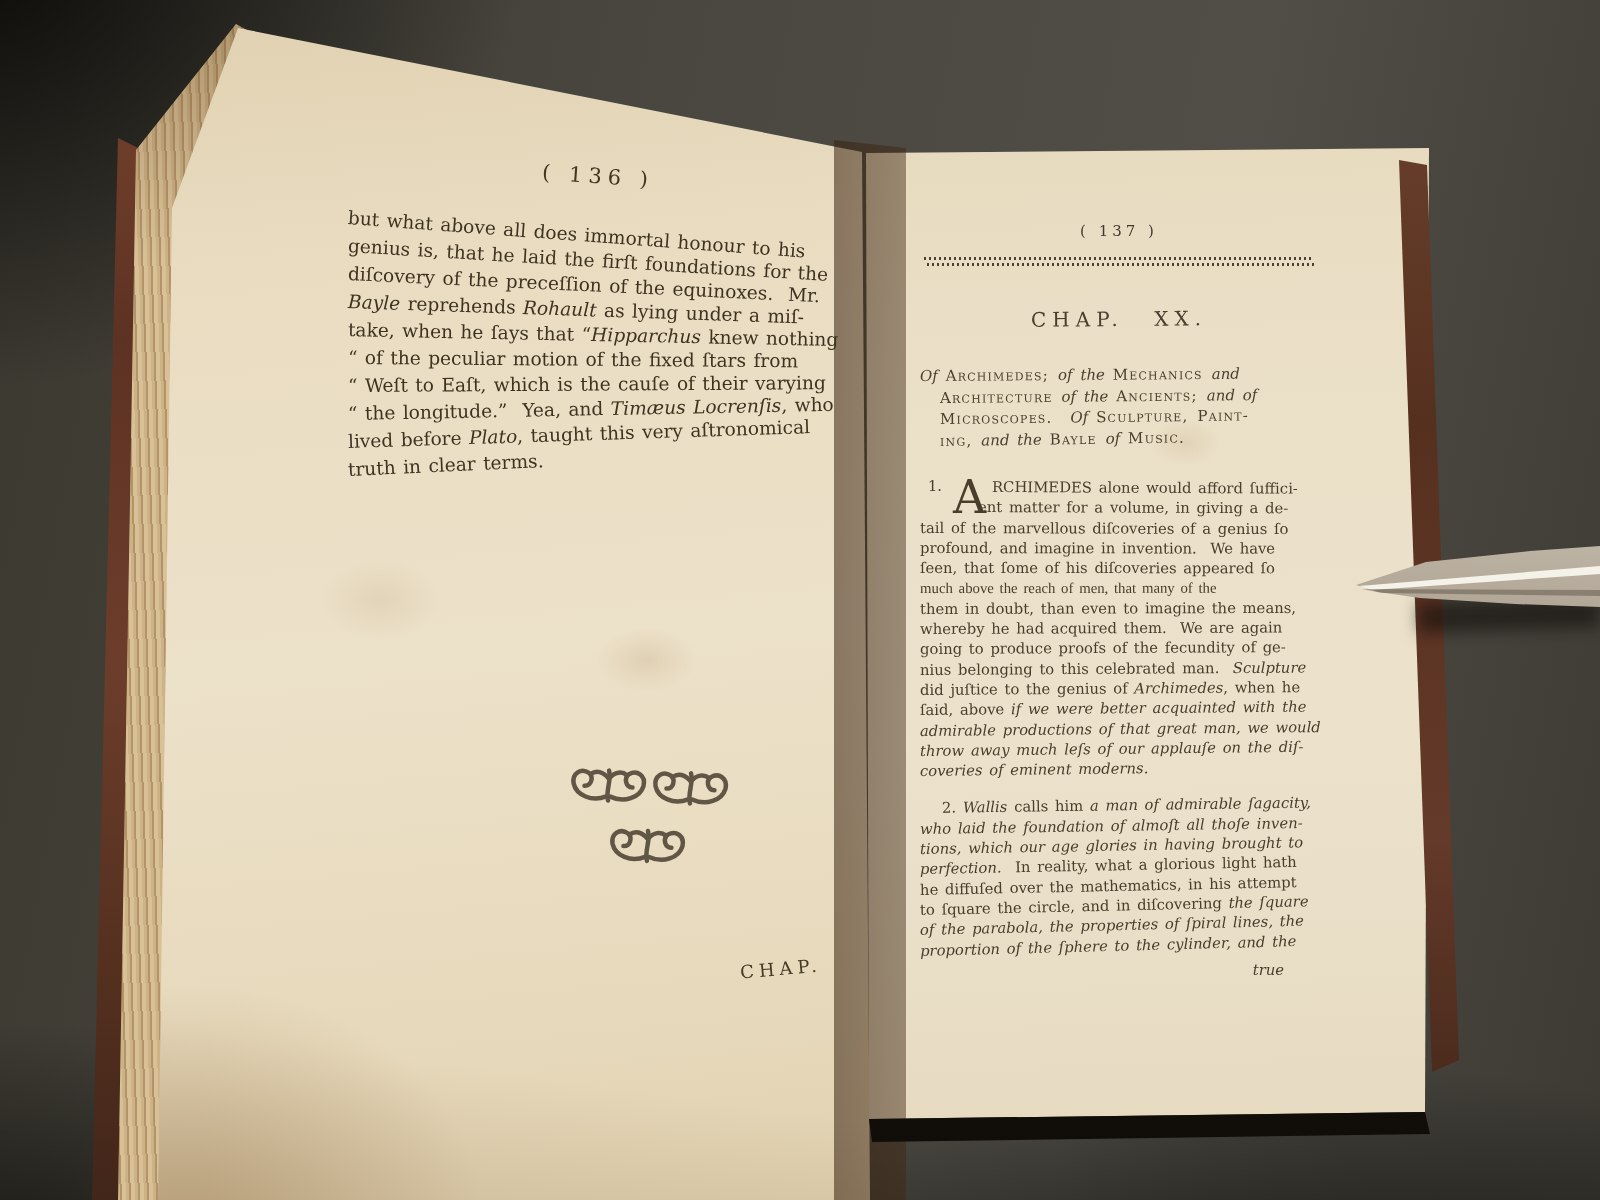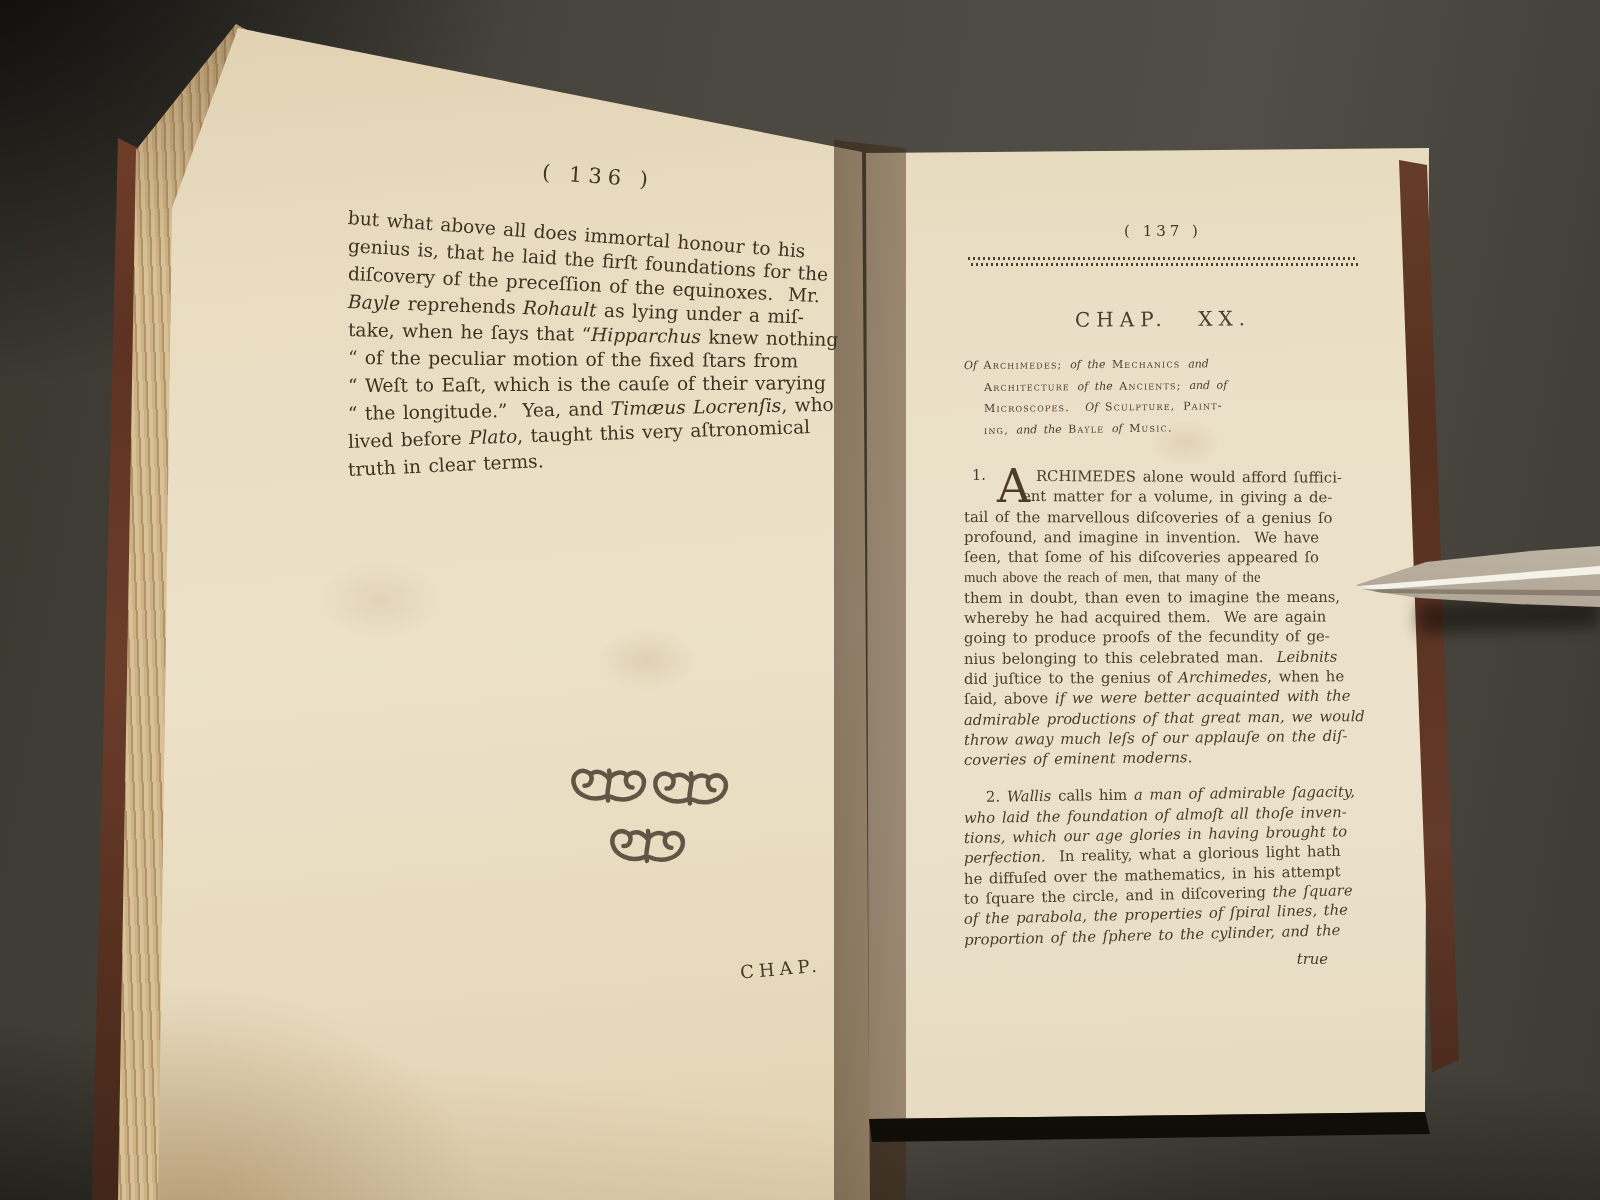--- a/index.html
+++ b/index.html
@@ -89,36 +89,36 @@
   }
   .textL{
     position:absolute;left:348px;top:204px;width:480px;
     font-size:18.6px;line-height:28px;word-spacing:1.5px;color:#3d3320;
   }
   .fleuron{position:absolute;left:548px;top:736px;width:204px;height:132px;transform:rotate(2deg);}
   .catchL{
     position:absolute;left:740px;top:958px;font-size:18px;letter-spacing:5px;
     color:#453a26;transform:rotate(-5deg);
   }
-  .textR{position:absolute;left:964px;top:222px;width:398px;color:#483d2b;}
+  .textR{position:absolute;left:920px;top:222px;width:398px;color:#483d2b;}
   .pnR{font-size:15px;letter-spacing:4px;text-align:center;color:#44392a;}
   .ornRule{
     height:9px;width:390px;margin:17px auto 0 auto;
     background-image:
       repeating-linear-gradient(90deg,#4b4133 0 2px,rgba(0,0,0,0) 2px 5px),
       repeating-linear-gradient(90deg,#4b4133 0 2px,rgba(0,0,0,0) 2px 5px);
     background-size:100% 3px,100% 3px;
     background-position:0 0,3px 6px;
     background-repeat:repeat-x;
   }
   .chapHead{
     margin-top:41px;text-align:center;font-size:20px;letter-spacing:6px;
     word-spacing:18px;color:#4a4030;transform:rotate(-0.5deg);
   }
-  .argument{margin-top:24px;font-size:11px;line-height:21.5px;word-spacing:3px;color:#4a3f2d;}
+  .argument{margin-top:35px;font-size:15px;line-height:21.5px;word-spacing:3px;color:#4a3f2d;}
   .argument .line + .line{margin-left:20px;}
   .para1wrap{position:relative;margin-top:25px;}
   .paraNum{position:absolute;left:8px;top:1px;font-size:14.5px;}
   .dropCap{position:absolute;left:33px;top:-1px;font-size:46px;line-height:42px;color:#4a3e2a;}
   .para{font-size:14.8px;line-height:20.3px;word-spacing:2px;color:#483d2b;}
   .para1lines .line:nth-child(1){margin-left:72px;}
   .para1lines .line:nth-child(2){margin-left:58px;}
   .para2wrap{margin-top:17px;position:relative;}
   .para2lines .line:nth-child(1){text-indent:22px;}
   .catchR{margin-top:0;text-align:right;padding-right:34px;font-style:italic;font-size:14.8px;color:#483d2b;}
@@ -196,21 +196,21 @@
     <div class="para para1lines">
         <div class="line" style="transform: rotate(0.3deg);"><span>RCHIMEDES alone would afford ſuffici-</span></div>
         <div class="line" style="transform: rotate(0.233333deg);"><span>ent matter for a volume, in giving a de-</span></div>
         <div class="line" style="transform: rotate(0.166667deg);"><span>tail of the marvellous diſcoveries of a genius ſo</span></div>
         <div class="line" style="transform: rotate(0.0999999deg);"><span>profound, and imagine in invention.  We have</span></div>
         <div class="line" style="transform: rotate(0.0333333deg);"><span>ſeen, that ſome of his diſcoveries appeared ſo</span></div>
         <div class="line" style="transform: rotate(-0.0333333deg); font-family: Liberation Serif, serif;"><span>much above the reach of men, that many of the</span></div>
         <div class="line" style="transform: rotate(-0.166667deg);"><span>them in doubt, than even to imagine the means,</span></div>
         <div class="line" style="transform: rotate(-0.233333deg);"><span>whereby he had acquired them.  We are again</span></div>
         <div class="line" style="transform: rotate(-0.3deg);"><span>going to produce proofs of the fecundity of ge-</span></div>
-        <div class="line" style="transform: rotate(-0.366667deg);"><span>nius belonging to this celebrated man.  </span><span class="i">Leibnits</span></div>
+        <div class="line" style="transform: rotate(-0.366667deg);"><span>nius belonging to this celebrated man.  </span><span class="i">Sculpture</span></div>
         <div class="line" style="transform: rotate(-0.433333deg);"><span>did juſtice to the genius of </span><span class="i">Archimedes</span><span>, when he</span></div>
         <div class="line" style="transform: rotate(-0.5deg);"><span>ſaid, above </span><span class="i">if we were better acquainted with the</span></div>
         <div class="line" style="transform: rotate(-0.566667deg);"><span class="i">admirable productions of that great man, we would</span></div>
         <div class="line" style="transform: rotate(-0.633333deg);"><span class="i">throw away much leſs of our applauſe on the diſ-</span></div>
         <div class="line" style="transform: rotate(-0.7deg);"><span class="i">coveries of eminent moderns.</span></div>
       </div>
   </div>
   <div class="para2wrap">
     <div class="para para2lines">
         <div class="line" style="transform: rotate(-0.8deg);"><span>2. </span><span class="i">Wallis</span><span> calls him </span><span class="i">a man of admirable ſagacity,</span></div>

